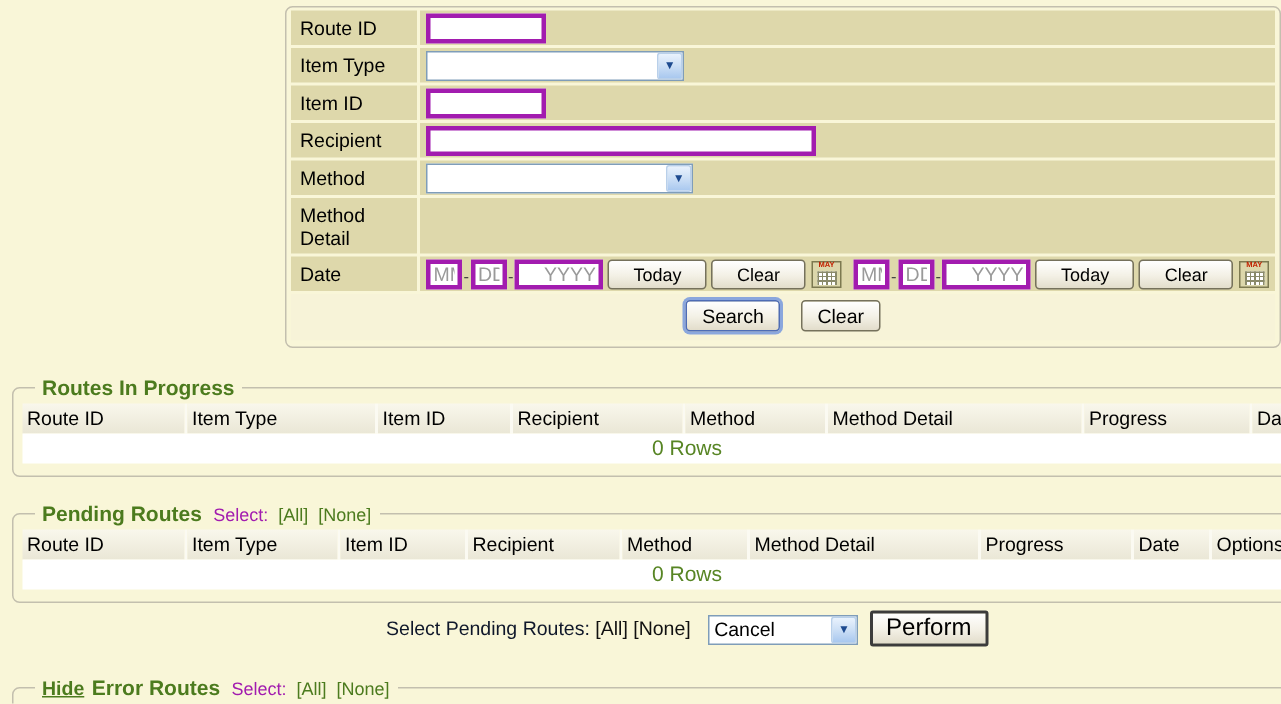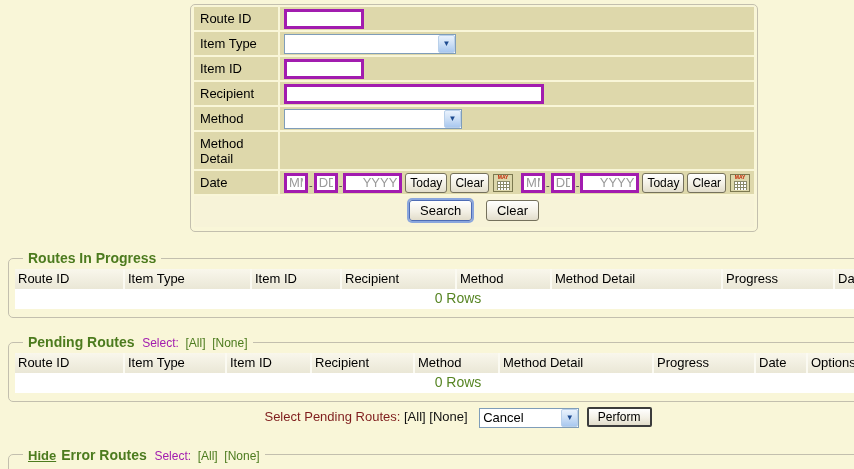--- a/index.html
+++ b/index.html
@@ -59,24 +59,24 @@
   }
 
   .xpbtn {
     font: 12px "Liberation Sans", sans-serif;
     background: linear-gradient(#ffffff, #f3f0e5 55%, #e2ddcb);
     border: 1px solid #75715c; border-radius: 3px;
     padding: 2px 6px; cursor: pointer; color: #000;
   }
   .btn-main { font-size: 13px; padding: 2px 10px; }
   .btn-focus { border-color: #4e6cb5; box-shadow: 0 0 0 2px #8aa6dd; }
-  .btn-perform { font-size: 12px; border: 2px solid #3c3c3c; border-radius: 2px; padding: 1px 9px; }
+  .btn-perform { font-size: 16px; border: 2px solid #3c3c3c; border-radius: 2px; padding: 1px 9px; }
 
   .date-group { display: flex; align-items: center; }
-  .date-group .xpbtn { margin-left: 3px; padding: 2px 4px; }
+  .date-group .xpbtn { margin-left: 3px; padding: 2px 16px; }
   .gap2 { margin-left: 8px; }
 
   .cal-icon {
     display: inline-block; width: 20px; height: 18px; margin-left: 4px;
     border: 1px solid #7c7950; background: #dcd7ab; text-align: center; cursor: pointer;
     vertical-align: middle;
   }
   .cal-month { display: block; font-size: 5px; line-height: 5px; font-weight: bold; color: #c22200; letter-spacing: 0; }
   .cal-grid {
     display: block; margin: 1px auto 0; width: 13px; height: 9px; background-color: #fff;
@@ -96,21 +96,21 @@
     font-weight: normal; text-align: left; font-size: 13px;
     padding: 2px 2px 3px 3px; white-space: nowrap; overflow: hidden;
   }
   table.routes th:last-child { border-right: none; }
   td.rowcount {
     background: #fff; color: #578524; text-align: center;
     font-size: 14px; padding: 1px 0 3px;
   }
 
   .actions-row { width: 900px; margin: 5px 0 0 8px; text-align: center; }
-  .actions-row .lbl { color: #7f1d1d; }
+  .actions-row .lbl { color: #0f172a; }
   .actions-link { color: #111; text-decoration: none; cursor: pointer; }
   .actions-row .sel { vertical-align: middle; margin: 0 4px 0 8px; }
 </style>
 </head>
 <body>
 
 <fieldset id="search-fs">
 
   <div class="frow">
     <div class="flabel">Route ID</div>

